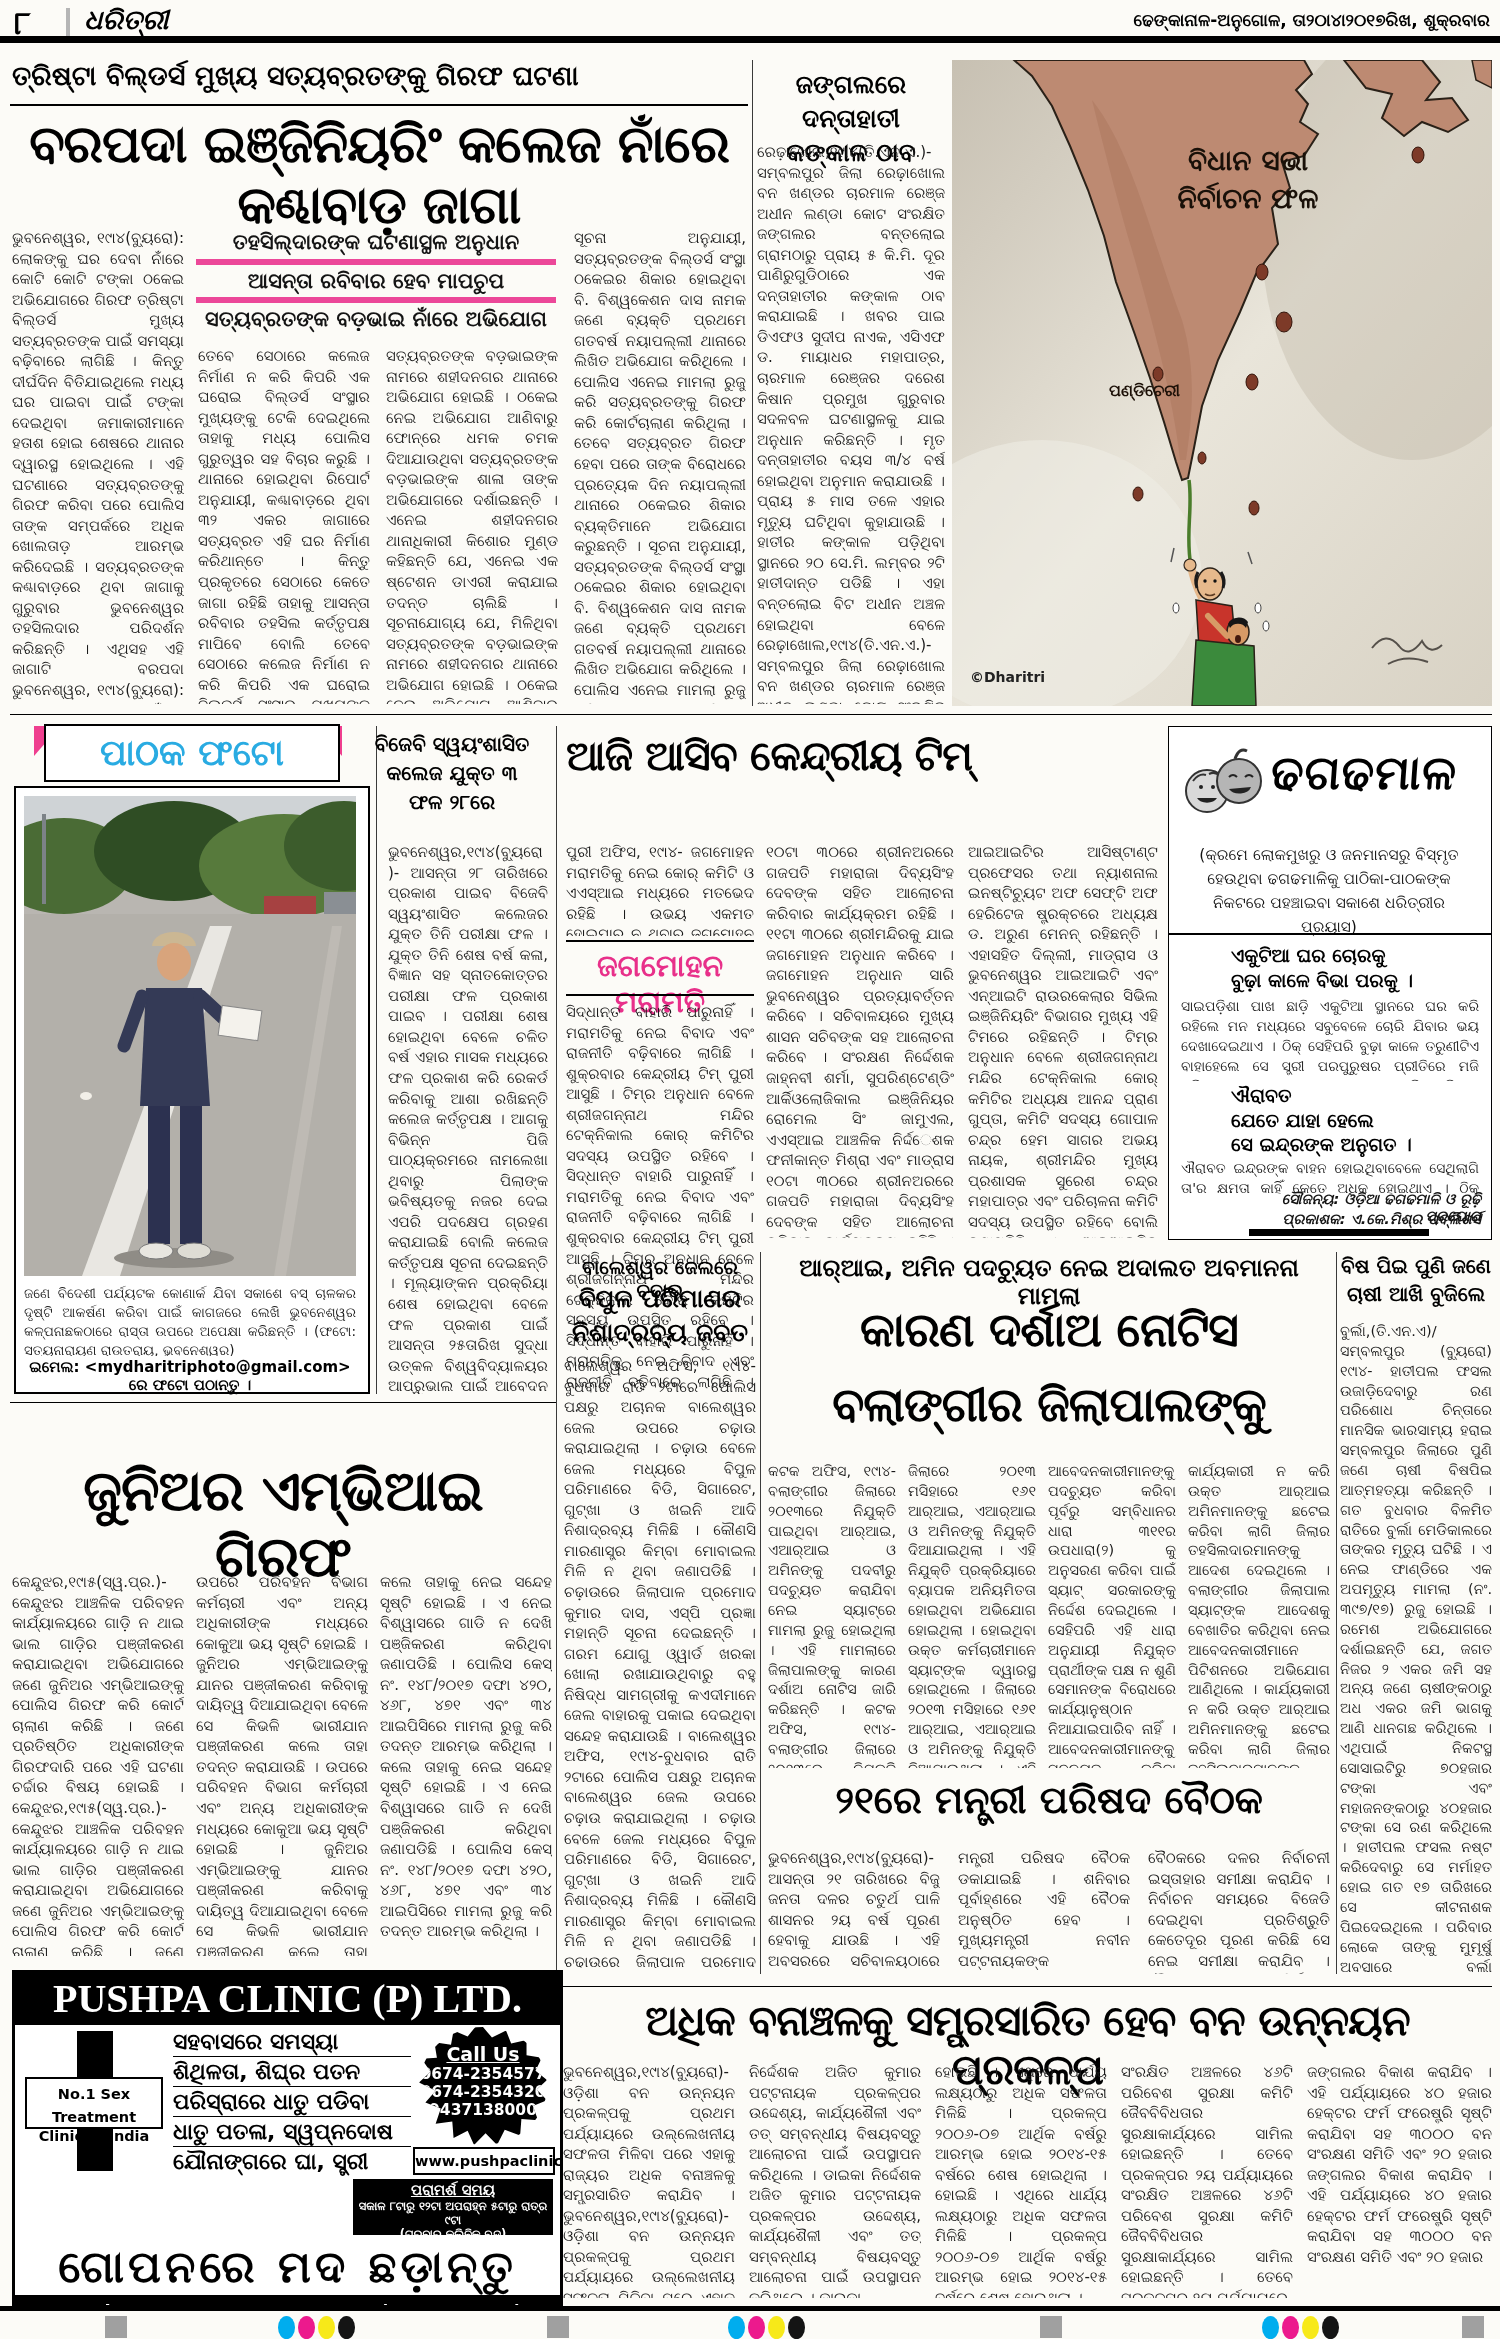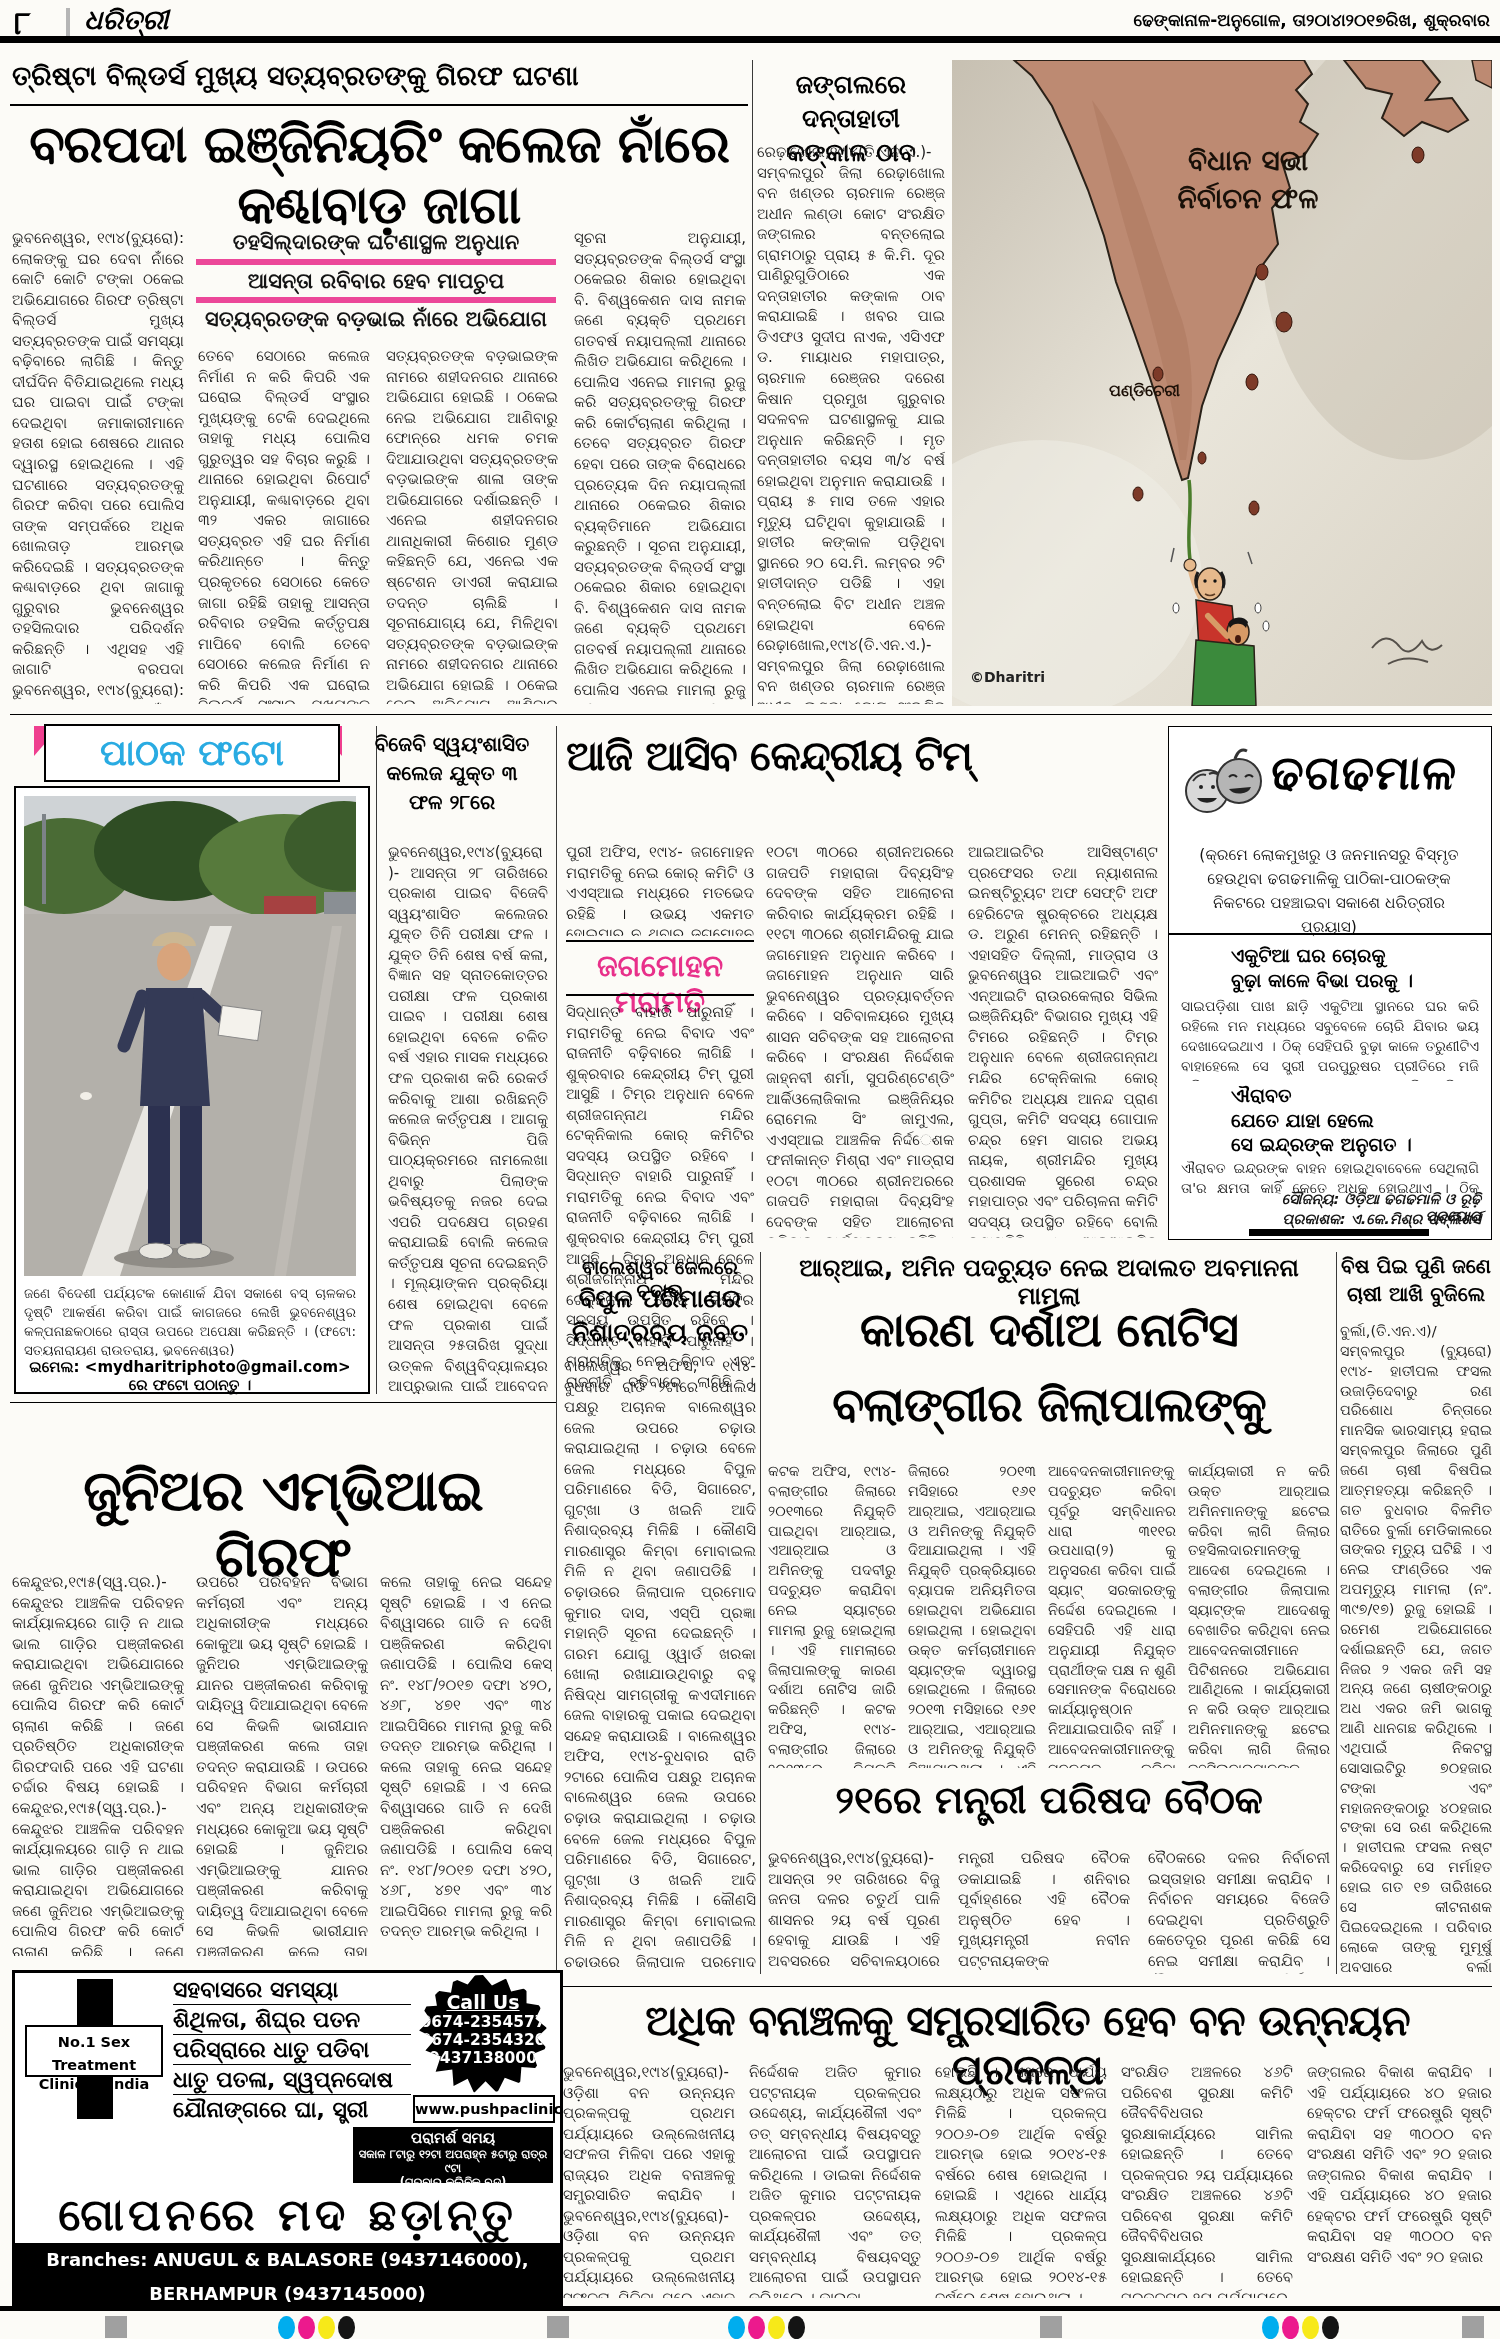--- a/index.html
+++ b/index.html
@@ -254,20 +254,23 @@
 
   <div class="abs hrule" style="left:563px;top:1986px;width:929px;height:1px;"></div>
   <div class="abs head center" style="left:563px;top:1996px;width:929px;font-size:42px;letter-spacing:-1px;">ଅଧିକ ବନାଞ୍ଚଳକୁ ସମ୍ପ୍ରସାରିତ ହେବ ବନ ଉନ୍ନୟନ ପ୍ରକଳ୍ପ</div>
   <div class="abs body-txt" style="left:563px;top:2062px;width:172px;height:236px;">ଭୁବନେଶ୍ୱର,୧୯ା୪(ବ୍ୟୁରୋ)- ଓଡ଼ିଶା ବନ ଉନ୍ନୟନ ପ୍ରକଳ୍ପକୁ ପ୍ରଥମ ପର୍ଯ୍ୟାୟରେ ଉଲ୍ଲେଖନୀୟ ସଫଳତା ମିଳିବା ପରେ ଏହାକୁ ରାଜ୍ୟର ଅଧିକ ବନାଞ୍ଚଳକୁ ସମ୍ପ୍ରସାରିତ କରାଯିବ । ଭୁବନେଶ୍ୱର,୧୯ା୪(ବ୍ୟୁରୋ)- ଓଡ଼ିଶା ବନ ଉନ୍ନୟନ ପ୍ରକଳ୍ପକୁ ପ୍ରଥମ ପର୍ଯ୍ୟାୟରେ ଉଲ୍ଲେଖନୀୟ ସଫଳତା ମିଳିବା ପରେ ଏହାକୁ ରାଜ୍ୟର ଅଧିକ ବନାଞ୍ଚଳକୁ ସମ୍ପ୍ରସାରିତ କରାଯିବ ।</div>
   <div class="abs body-txt" style="left:749px;top:2062px;width:172px;height:236px;">ନିର୍ଦ୍ଦେଶକ ଅଜିତ କୁମାର ପଟ୍ଟନାୟକ ପ୍ରକଳ୍ପର ଉଦ୍ଦେଶ୍ୟ, କାର୍ଯ୍ୟଶୈଳୀ ଏବଂ ତତ୍ ସମ୍ବନ୍ଧୀୟ ବିଷୟବସ୍ତୁ ଆଲୋଚନା ପାଇଁ ଉପସ୍ଥାପନ କରିଥିଲେ । ଡାଇକା ନିର୍ଦ୍ଦେଶକ ଅଜିତ କୁମାର ପଟ୍ଟନାୟକ ପ୍ରକଳ୍ପର ଉଦ୍ଦେଶ୍ୟ, କାର୍ଯ୍ୟଶୈଳୀ ଏବଂ ତତ୍ ସମ୍ବନ୍ଧୀୟ ବିଷୟବସ୍ତୁ ଆଲୋଚନା ପାଇଁ ଉପସ୍ଥାପନ କରିଥିଲେ । ଡାଇକା</div>
   <div class="abs body-txt" style="left:935px;top:2062px;width:172px;height:236px;">ହୋଇଛି । ଏଥିରେ ଧାର୍ଯ୍ୟ ଲକ୍ଷ୍ୟଠାରୁ ଅଧିକ ସଫଳତା ମିଳିଛି । ପ୍ରକଳ୍ପ ୨୦୦୬-୦୭ ଆର୍ଥିକ ବର୍ଷରୁ ଆରମ୍ଭ ହୋଇ ୨୦୧୪-୧୫ ବର୍ଷରେ ଶେଷ ହୋଇଥିଲା । ହୋଇଛି । ଏଥିରେ ଧାର୍ଯ୍ୟ ଲକ୍ଷ୍ୟଠାରୁ ଅଧିକ ସଫଳତା ମିଳିଛି । ପ୍ରକଳ୍ପ ୨୦୦୬-୦୭ ଆର୍ଥିକ ବର୍ଷରୁ ଆରମ୍ଭ ହୋଇ ୨୦୧୪-୧୫ ବର୍ଷରେ ଶେଷ ହୋଇଥିଲା ।</div>
   <div class="abs body-txt" style="left:1121px;top:2062px;width:172px;height:236px;">ସଂରକ୍ଷିତ ଅଞ୍ଚଳରେ ୪୬ଟି ପରିବେଶ ସୁରକ୍ଷା କମିଟି ଜୈବବିବିଧତାର ସୁରକ୍ଷାକାର୍ଯ୍ୟରେ ସାମିଲ ହୋଇଛନ୍ତି । ତେବେ ପ୍ରକଳ୍ପର ୨ୟ ପର୍ଯ୍ୟାୟରେ ସଂରକ୍ଷିତ ଅଞ୍ଚଳରେ ୪୬ଟି ପରିବେଶ ସୁରକ୍ଷା କମିଟି ଜୈବବିବିଧତାର ସୁରକ୍ଷାକାର୍ଯ୍ୟରେ ସାମିଲ ହୋଇଛନ୍ତି । ତେବେ ପ୍ରକଳ୍ପର ୨ୟ ପର୍ଯ୍ୟାୟରେ</div>
   <div class="abs body-txt" style="left:1307px;top:2062px;width:185px;height:236px;">ଜଙ୍ଗଲର ବିକାଶ କରାଯିବ । ଏହି ପର୍ଯ୍ୟାୟରେ ୪୦ ହଜାର ହେକ୍ଟର ଫର୍ମ ଫରେଷ୍ଟ୍ରି ସୃଷ୍ଟି କରାଯିବା ସହ ୩୦୦୦ ବନ ସଂରକ୍ଷଣ ସମିତି ଏବଂ ୨୦ ହଜାର ଜଙ୍ଗଲର ବିକାଶ କରାଯିବ । ଏହି ପର୍ଯ୍ୟାୟରେ ୪୦ ହଜାର ହେକ୍ଟର ଫର୍ମ ଫରେଷ୍ଟ୍ରି ସୃଷ୍ଟି କରାଯିବା ସହ ୩୦୦୦ ବନ ସଂରକ୍ଷଣ ସମିତି ଏବଂ ୨୦ ହଜାର</div>
 
   <div class="abs ad" style="left:12px;top:1970px;width:545px;height:332px;">
+    <div class="ad-black center" style="height:52px;">
+      <span style="font-family:'Liberation Serif','DejaVu Serif',serif;font-weight:bold;font-size:40px;line-height:52px;">PUSHPA CLINIC (P) LTD.</span>
+    </div>
     <div class="ad-white" style="position:relative;height:152px;">
       <svg class="abs" style="left:12px;top:6px;" width="136" height="140" viewBox="0 0 136 140">
         <rect x="50" y="0" width="36" height="140" fill="#000"></rect>
         <rect x="0" y="52" width="136" height="36" fill="#000"></rect>
       </svg>
       <div class="abs boxed center" style="left:10px;top:52px;width:134px;height:48px;border-width:2px;">
         <div class="b" style="font-size:14.5px;line-height:1.6;margin-top:4px;">No.1 Sex Treatment</div>
         <div class="b" style="font-size:14.5px;line-height:1;">Clinic in India</div>
       </div>
       <div class="abs" style="left:158px;top:2px;width:238px;">
@@ -280,21 +283,21 @@
       <div class="abs starburst center" style="left:404px;top:2px;width:128px;height:118px;">
         <div class="b" style="font-size:19px;margin-top:16px;text-decoration:underline;">Call Us</div>
         <div class="b" style="font-size:15.5px;">0674-2354577</div>
         <div class="b" style="font-size:15.5px;">0674-2354320</div>
         <div class="b" style="font-size:15.5px;">9437138000</div>
       </div>
       <div class="abs boxed center b" style="left:398px;top:122px;width:138px;height:24px;border-width:2px;font-size:14.5px;line-height:24px;">www.pushpaclinic.com</div>
     </div>
     <div class="ad-white" style="position:relative;height:62px;">
       <div class="abs ad-black center" style="left:338px;top:2px;width:200px;height:56px;">
-        <div class="b" style="font-size:15px;margin-top:2px;">ପରାମର୍ଶ ସମୟ</div>
+        <div class="b" style="font-size:15px;text-decoration:underline;margin-top:2px;">ପରାମର୍ଶ ସମୟ</div>
         <div class="b" style="font-size:11.5px;">ସକାଳ ୮ଟାରୁ ୧୨ଟା ଅପରାହ୍ନ ୫ଟାରୁ ରାତ୍ର ୯ଟା</div>
         <div class="b" style="font-size:11.5px;">(ଗୁରୁବାର କ୍ଲିନିକ୍ ବନ୍ଦ)</div>
       </div>
     </div>
     <div class="ad-white center" style="height:56px;">
       <span class="b" style="font-size:44px;line-height:56px;letter-spacing:4px;">ଗୋପନରେ ମଦ ଛଡ଼ାନ୍ତୁ</span>
     </div>
     <div class="ad-black center" style="height:36px;">
       <span class="b" style="font-size:18px;line-height:34px;">Branches: ANUGUL &amp; BALASORE (9437146000), BERHAMPUR (9437145000)</span>
     </div>

